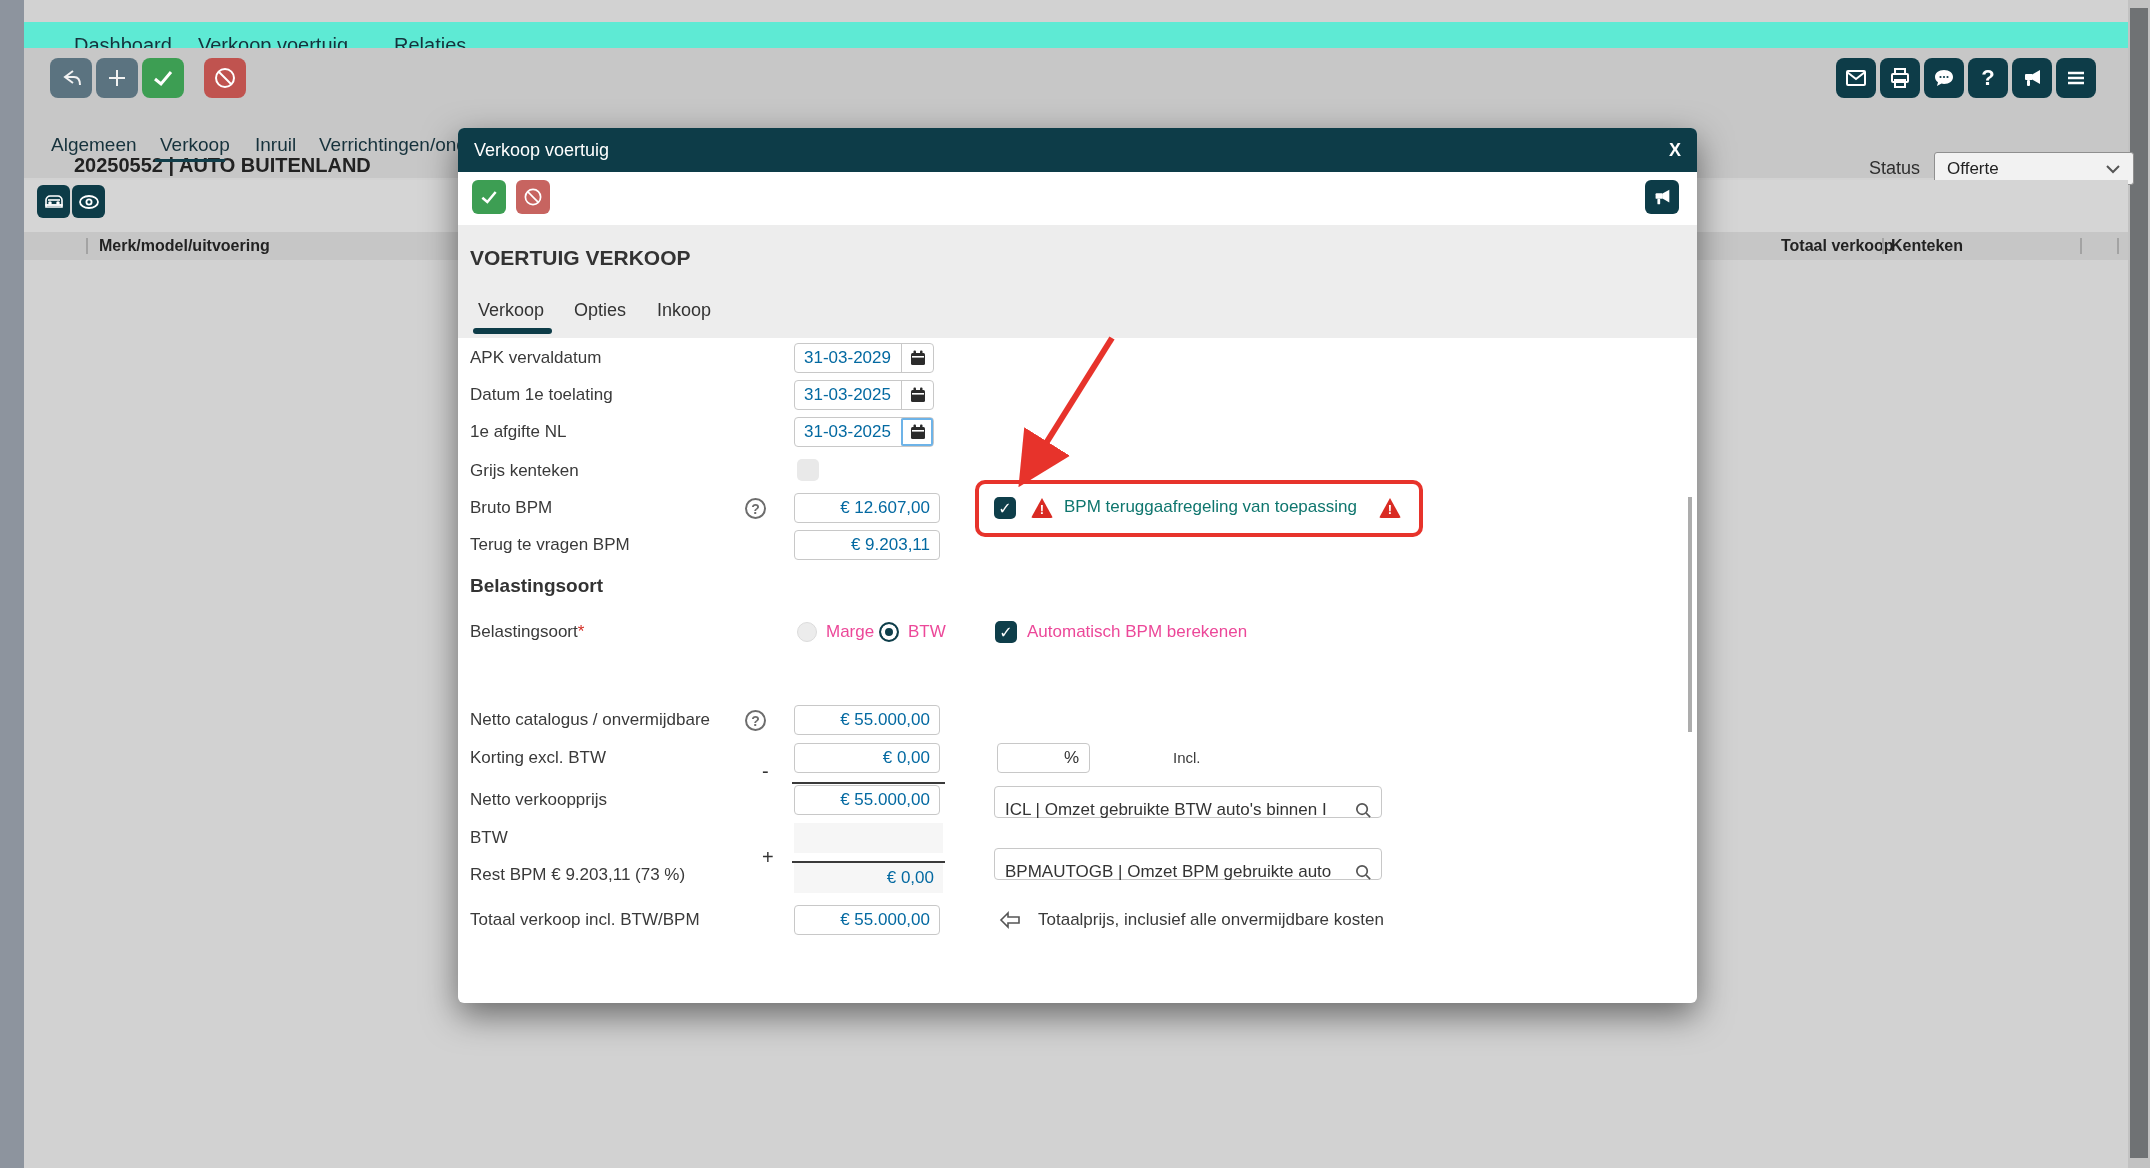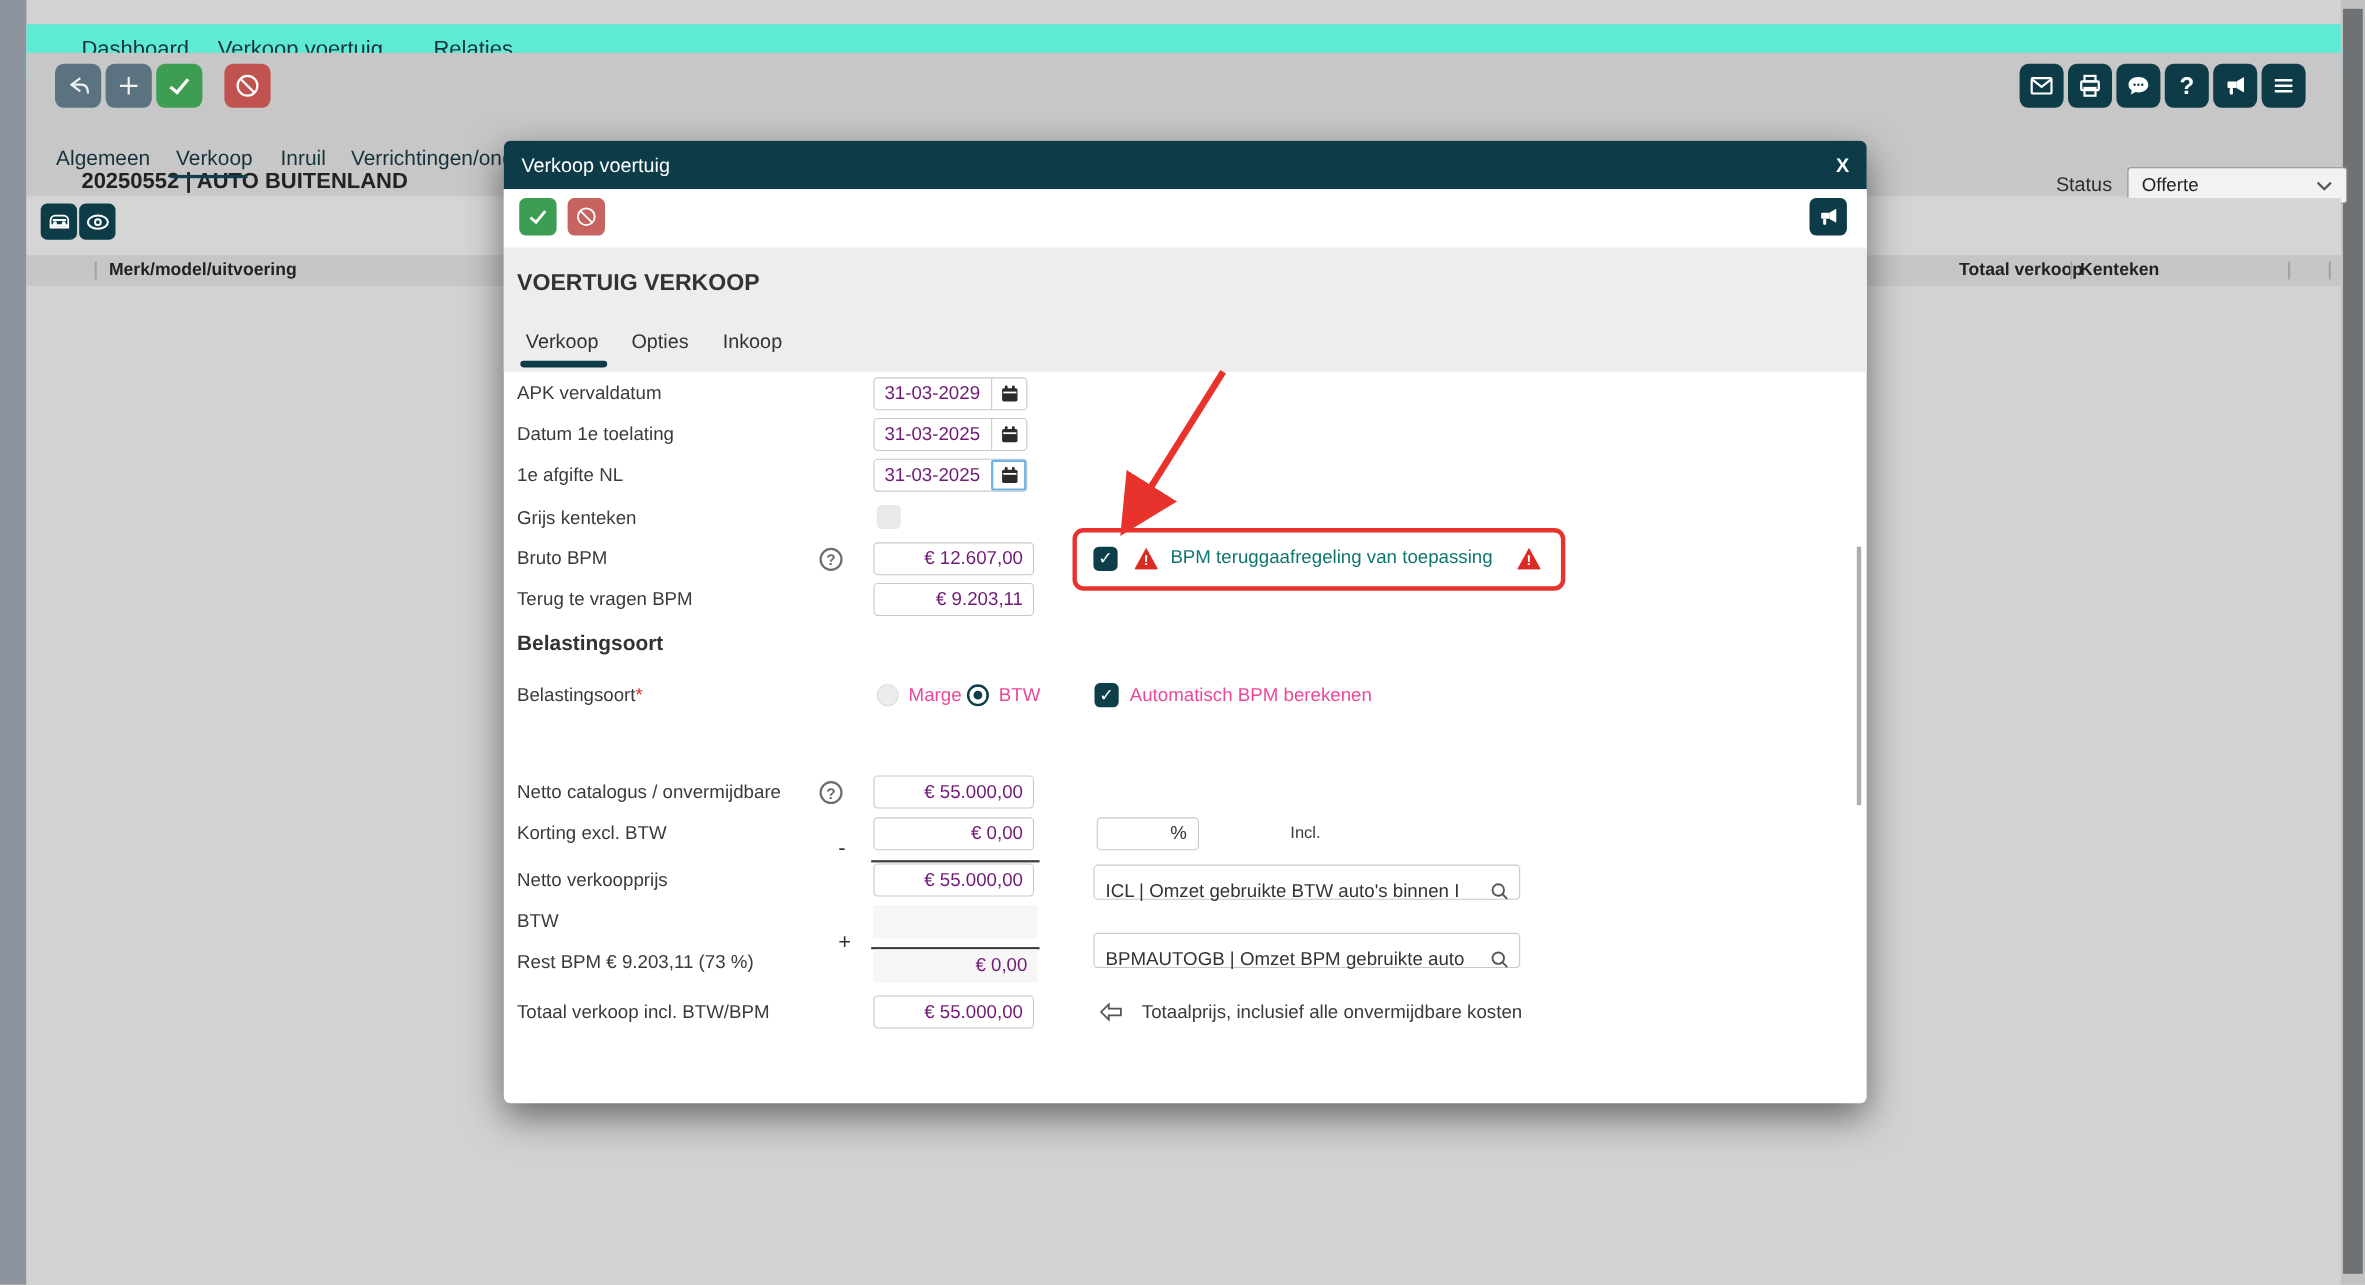--- a/index.html
+++ b/index.html
@@ -54,21 +54,21 @@
   .mbtn.red { background:#c76460; left:58px; }
   .mbtn.teal { background:#0d3c48; left:1187px; }
 
   .modal-graybar { position:absolute; left:0; top:97px; width:100%; height:113px; background:#ededed; }
   .modal-section-title { position:absolute; left:12px; top:21px; font-size:21px; font-weight:bold; color:#333; }
   .modal-tabs .mtab { position:absolute; top:75px; font-size:18px; color:#333; cursor:pointer; }
   .modal-tabs .underline { position:absolute; top:103px; left:15px; width:79px; height:6px; background:#0d3c48; border-radius:3px; }
 
   
   .lbl { position:absolute; left:12px; font-size:17px; color:#3a3a3a; height:30px; line-height:30px; white-space:nowrap; }
-  .inp { position:absolute; background:#fff; border:1px solid #c8c8c8; border-radius:4px; height:30px; font-size:17px; color:#701a75; display:flex; align-items:center; }
+  .inp { position:absolute; background:#fff; border:1px solid #c8c8c8; border-radius:4px; height:30px; font-size:17px; color:#0369a1; display:flex; align-items:center; }
   .inp.money { left:336px; width:146px; justify-content:flex-end; padding-right:9px; }
   .inp.readonly { border:none; background:#f6f6f6; border-radius:0; justify-content:flex-end; padding-right:9px; left:336px; width:149px; }
   .date-box { left:336px; width:140px; justify-content:space-between; padding-left:9px; }
   .date-box .cal { width:32px; height:28px; border-left:1px solid #c8c8c8; display:flex; align-items:center; justify-content:center; cursor:pointer; }
   .help { position:absolute; width:21px; height:21px; border:2px solid #6d6d6d; border-radius:50%; color:#6d6d6d; font-size:14px; font-weight:bold; display:flex; align-items:center; justify-content:center; left:287px; }
   .cb { position:absolute; width:22px; height:22px; border-radius:5px; cursor:pointer; }
   .cb.disabled { background:#e9e9e9; }
   .cb.checked { background:#0e3e4a; color:#fff; font-size:16px; font-weight:bold; display:flex; align-items:center; justify-content:center; }
   .radio { position:absolute; width:20px; height:20px; border-radius:50%; cursor:pointer; }
   .radio.off { background:#ececec; border:1px solid #dcdcdc; }

